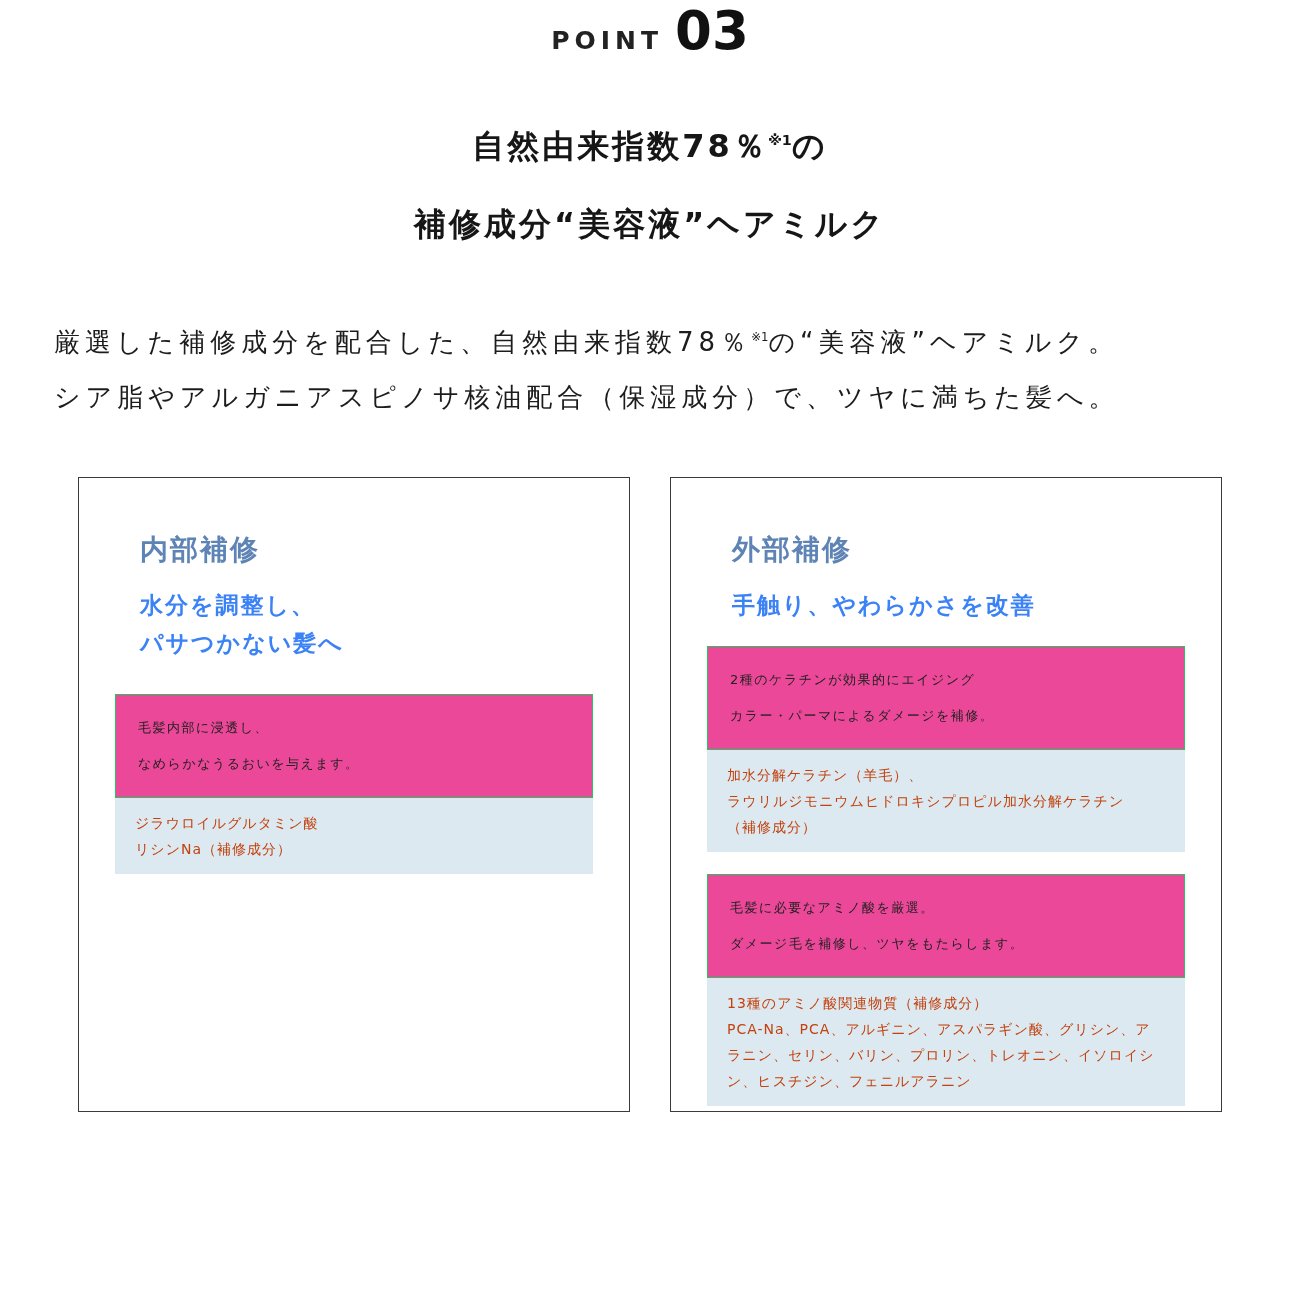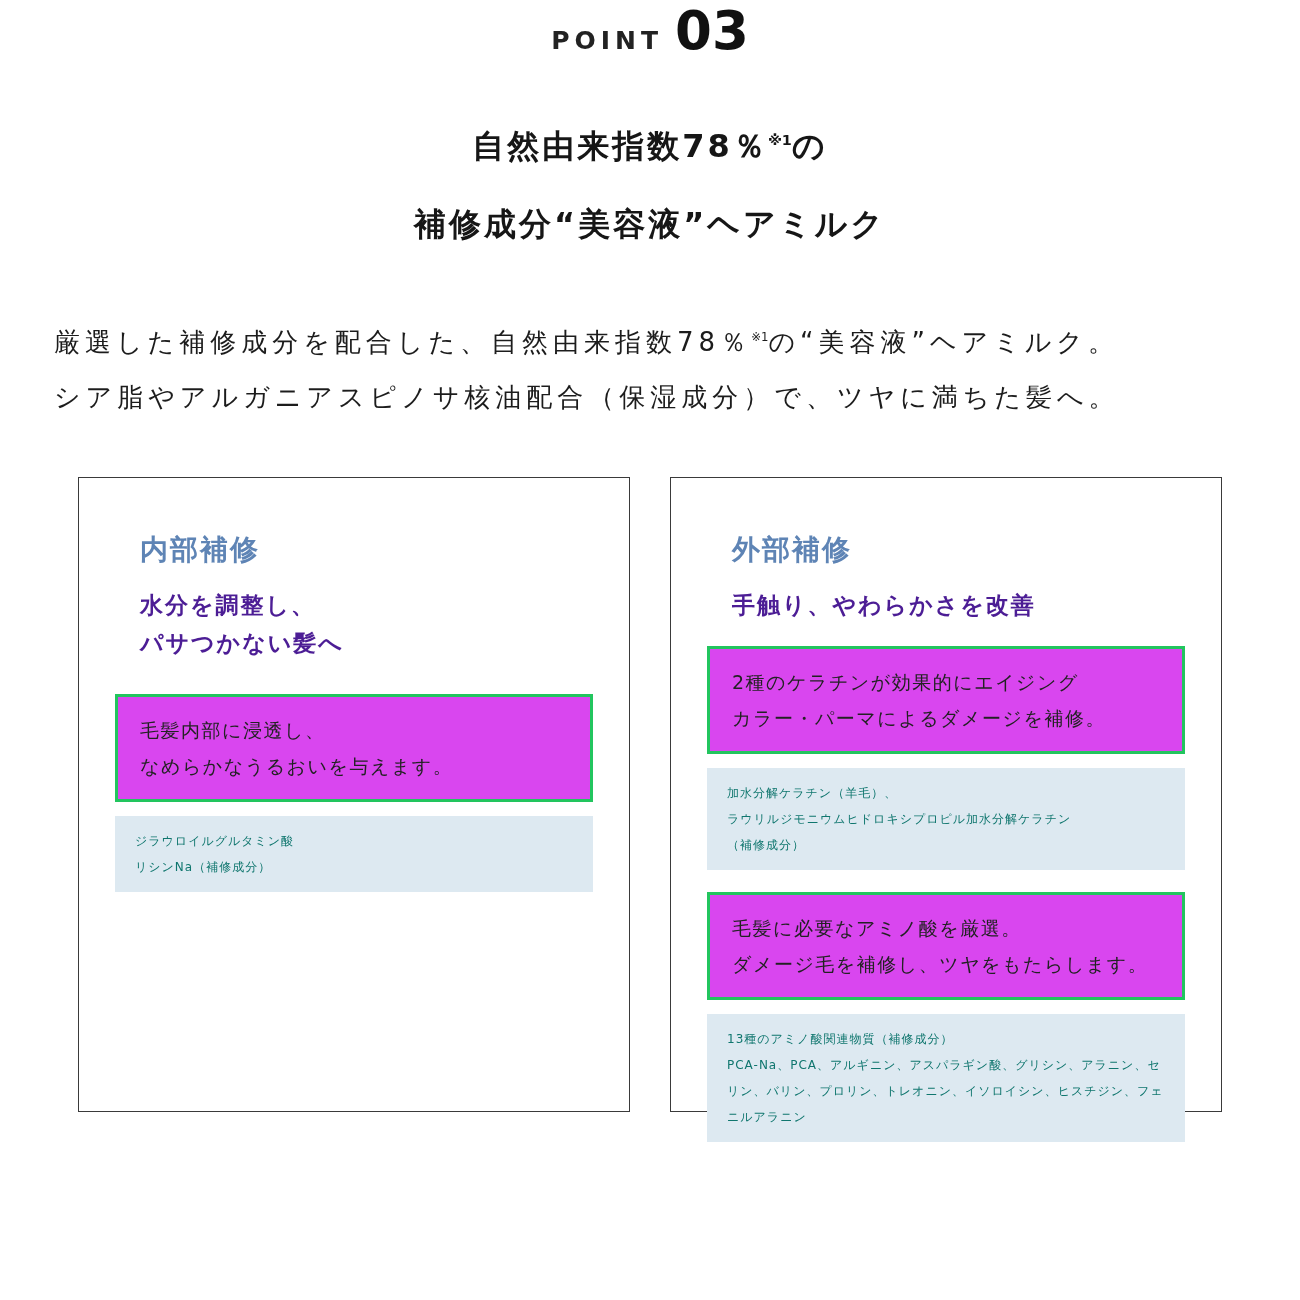--- a/index.html
+++ b/index.html
@@ -48,38 +48,37 @@
     background:#fff;
   }
   .card-heading{
     margin:1px 0 0 25px;
     font-size:28px;line-height:32px;font-weight:bold;
     color:var(--accent);letter-spacing:2px;
   }
   .card-subtitle{
     margin:20px 0 0 25px;
     font-size:23px;font-weight:bold;line-height:38px;
-    letter-spacing:2px;color:#4c1d95;
+    letter-spacing:2px;color:#3b82f6;
   }
   .card-subtitle .sub-line{display:block;}
   .outline-box{
     margin-top:22px;
-    border:3px solid #22c55e;
+    border:1px solid #22c55e;
     padding:15px 22px;
-    font-size:19px;line-height:36px;letter-spacing:1.5px;
-    font-weight:500;color:#222;background:#d946ef;
+    font-size:13px;line-height:36px;letter-spacing:1.5px;
+    font-weight:500;color:#222;background:#ec4899;
   }
   .outline-box.gap-lg{margin-top:32px;}
   .outline-box .box-line{display:block;}
   .note-box{
-    margin-top:14px;
     background:var(--note-bg);
     padding:12px 20px;
-    font-size:12px;line-height:26px;letter-spacing:1px;
-    color:#0f766e;font-weight:500;
+    font-size:14px;line-height:26px;letter-spacing:1px;
+    color:#c2410c;font-weight:500;
   }
   .note-box .note-line{display:block;}
 </style>
 </head>
 <body>
 
 <header class="point-row">
   <span class="point-label">POINT</span><span class="point-number">03</span>
 </header>
 

